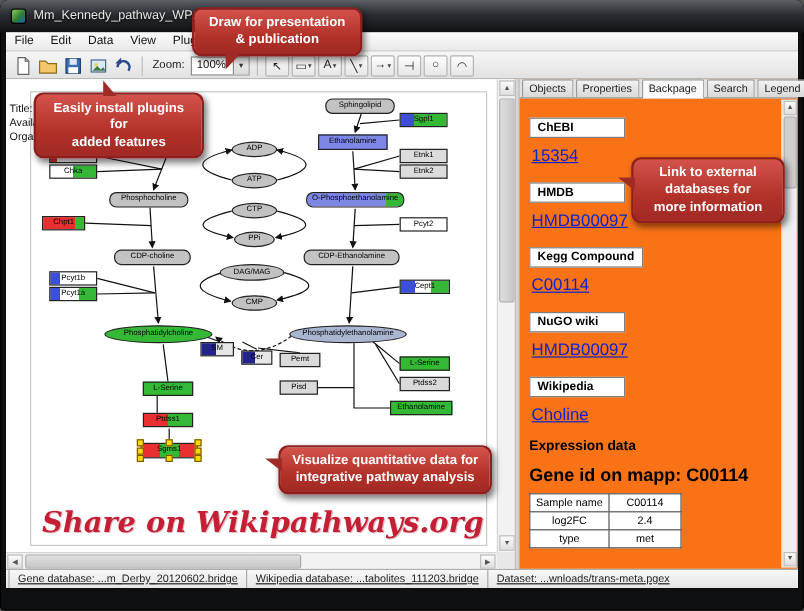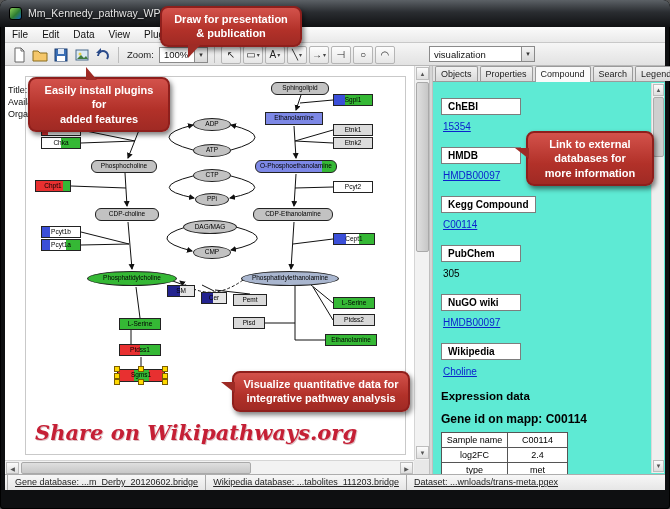--- a/index.html
+++ b/index.html
@@ -34,47 +34,47 @@
   
   .canvas { position:absolute; left:0; top:0; width:424px; height:408px; background:#fff; overflow:hidden; }
   .board { position:absolute; left:20px; top:10px; width:381px; height:379px; border:1px solid #c9c9c9; background:#fff; }
   .meta-labels { position:absolute; left:3px; top:18px; font-size:9px; color:#111; line-height:12px; z-index:2; }
   .edges { position:absolute; left:0; top:0; z-index:1; }
   #nodes-layer { position:absolute; left:0; top:0; width:409px; height:394px; z-index:2; }
   .pnode { position:absolute; border:1px solid #222; font-size:6.5px; line-height:1; display:flex; align-items:center; justify-content:center; white-space:nowrap; overflow:hidden; color:#000; }
   .pnode.round { border-radius:6px; }
   .pnode.ellipse { border-radius:50%; }
   .handle { position:absolute; width:6px; height:6px; background:#ffd900; border:1px solid #7a5c00; z-index:5; }
-  .share-note { position:absolute; left:30px; top:354px; z-index:3; font-family:"DejaVu Serif",serif; font-style:italic; font-weight:bold; font-size:21px; color:#c51f35; text-shadow:1px 1px 0 rgba(120,0,20,.25); }
+  .share-note { position:absolute; left:30px; top:354px; z-index:3; font-family:"DejaVu Serif",serif; font-style:italic; font-weight:bold; font-size:24px; color:#c51f35; text-shadow:1px 1px 0 rgba(120,0,20,.25); }
 
   
   .vscroll { position:absolute; left:409px; top:0; width:15px; height:394px; background:#f2f2f2; border-left:1px solid #d5d5d5; }
   .hscroll { position:absolute; left:0; top:394px; width:409px; height:14px; background:#f2f2f2; border-top:1px solid #d5d5d5; }
   .scorner { position:absolute; left:409px; top:394px; width:15px; height:14px; background:#e8e8e8; }
   .sbtn { position:absolute; display:flex; align-items:center; justify-content:center; font-size:6px; color:#555; background:linear-gradient(#fcfcfc,#dedede); border:1px solid #bdbdbd; }
   .vscroll .sbtn { width:13px; height:13px; left:1px; }
   .hscroll .sbtn { width:13px; height:12px; top:1px; }
   .vthumb { position:absolute; left:1px; top:16px; width:13px; height:170px; background:linear-gradient(90deg,#dfdfdf,#c7c7c7); border:1px solid #a9a9a9; border-radius:2px; }
   .hthumb { position:absolute; top:1px; left:16px; width:230px; height:12px; background:linear-gradient(#dfdfdf,#c7c7c7); border:1px solid #a9a9a9; border-radius:2px; }
 
   .splitter { position:absolute; left:424px; top:0; width:4px; height:408px; background:#d6d6d6; border-left:1px solid #bfbfbf; border-right:1px solid #bfbfbf; }
 
   
-  .panel { position:absolute; left:428px; top:0; width:232px; height:408px; background:#5eead4; }
+  .panel { position:absolute; left:428px; top:0; width:232px; height:408px; background:#f97316; }
   .tabs { position:absolute; left:0; top:0; width:232px; height:16px; background:#e2e2e2; border-bottom:1px solid #9a9a9a; display:flex; align-items:flex-end; font-size:9px; color:#222; }
   .tab { padding:2px 5px 2px 5px; border:1px solid #9a9a9a; border-bottom:none; border-radius:2px 2px 0 0; background:linear-gradient(#f2f2f2,#d9d9d9); margin-left:2px; line-height:10px; }
   .tab.active { background:#fafafa; position:relative; top:1px; padding-bottom:3px; }
   .panel-content { position:absolute; left:0; top:16px; width:232px; height:392px; overflow:hidden; padding:14px 0 0 8px; }
   .bp-section { margin-bottom:13px; }
   .bp-header { display:inline-block; min-width:80px; border:1px solid #7d7d7d; background:#fff; font-weight:bold; font-size:10px; color:#000; padding:2px 6px; }
-  .bp-value { display:block; margin:6px 0 0 2px; font-size:10px; }
+  .bp-value { display:block; margin:6px 0 0 2px; font-size:14px; }
   a.bp-value { color:#0b24cc; text-decoration:underline; }
   span.bp-value { color:#000; }
   .exp-heading { font-weight:bold; font-size:11.5px; color:#000; margin:4px 0 0 0; }
-  .geneid { font-weight:bold; font-size:12px; color:#000; margin:10px 0 6px 0; }
+  .geneid { font-weight:bold; font-size:15px; color:#000; margin:10px 0 6px 0; }
   table.exp { border-collapse:collapse; font-size:9px; background:#fff; }
   table.exp td { border:1px solid #555; width:66px; height:15px; text-align:center; padding:0 3px; }
   table.exp td:last-child { width:60px; }
   .pscroll { position:absolute; right:1px; top:17px; width:13px; height:390px; background:#efefef; border-left:1px solid #d9d9d9; }
   .pscroll .sbtn { width:11px; height:12px; left:1px; }
   .pthumb { position:absolute; left:1px; top:14px; width:11px; height:60px; background:#cfcfcf; border:1px solid #ababab; border-radius:2px; }
 
   
   .statusbar { position:absolute; left:0; top:447px; width:660px; height:16px; background:linear-gradient(#f7f7f7,#e6e6e6); border-top:1px solid #adadad; font-size:9px; color:#222; display:flex; align-items:center; padding-left:2px; white-space:nowrap; overflow:hidden; }
   .statusbar span { border-left:1px solid #a9a9a9; padding:16px 7px; line-height:15px;text-decoration:underline; }
@@ -169,24 +169,20 @@
         <button class="tbtn">
             <span>⊣</span>
           </button>
         <button class="tbtn">
             <span>○</span>
           </button>
         <button class="tbtn">
             <span>◠</span>
           </button>
       </div>
-      <span class="combo vizcombo">
-          <span class="val" style="flex:1">visualization</span>
-          <span class="dd">▾</span>
-        </span>
     </div>
 
     <div class="main">
 
       <div class="canvas">
         <div class="meta-labels">
           <div>Title:</div>
           <div>Availability</div>
           <div>Organism</div>
         </div>
@@ -296,40 +292,36 @@
         </div>
         <div class="scorner"></div>
       </div>
 
       <div class="splitter"></div>
 
       <div class="panel">
         <div class="tabs">
           <span class="tab">Objects</span>
           <span class="tab">Properties</span>
-          <span class="tab active">Compound</span>
+          <span class="tab active">Backpage</span>
           <span class="tab">Search</span>
           <span class="tab">Legend</span>
         </div>
         <div class="panel-content">
           <div class="bp-section">
             <div class="bp-header">ChEBI</div>
             <a class="bp-value">15354</a>
           </div>
           <div class="bp-section">
             <div class="bp-header">HMDB</div>
             <a class="bp-value">HMDB00097</a>
           </div>
           <div class="bp-section">
             <div class="bp-header">Kegg Compound</div>
             <a class="bp-value">C00114</a>
-          </div>
-          <div class="bp-section">
-            <div class="bp-header">PubChem</div>
-            <span class="bp-value">305</span>
           </div>
           <div class="bp-section">
             <div class="bp-header">NuGO wiki</div>
             <a class="bp-value">HMDB00097</a>
           </div>
           <div class="bp-section">
             <div class="bp-header">Wikipedia</div>
             <a class="bp-value">Choline</a>
           </div>
           <div class="exp-heading">Expression data</div>

